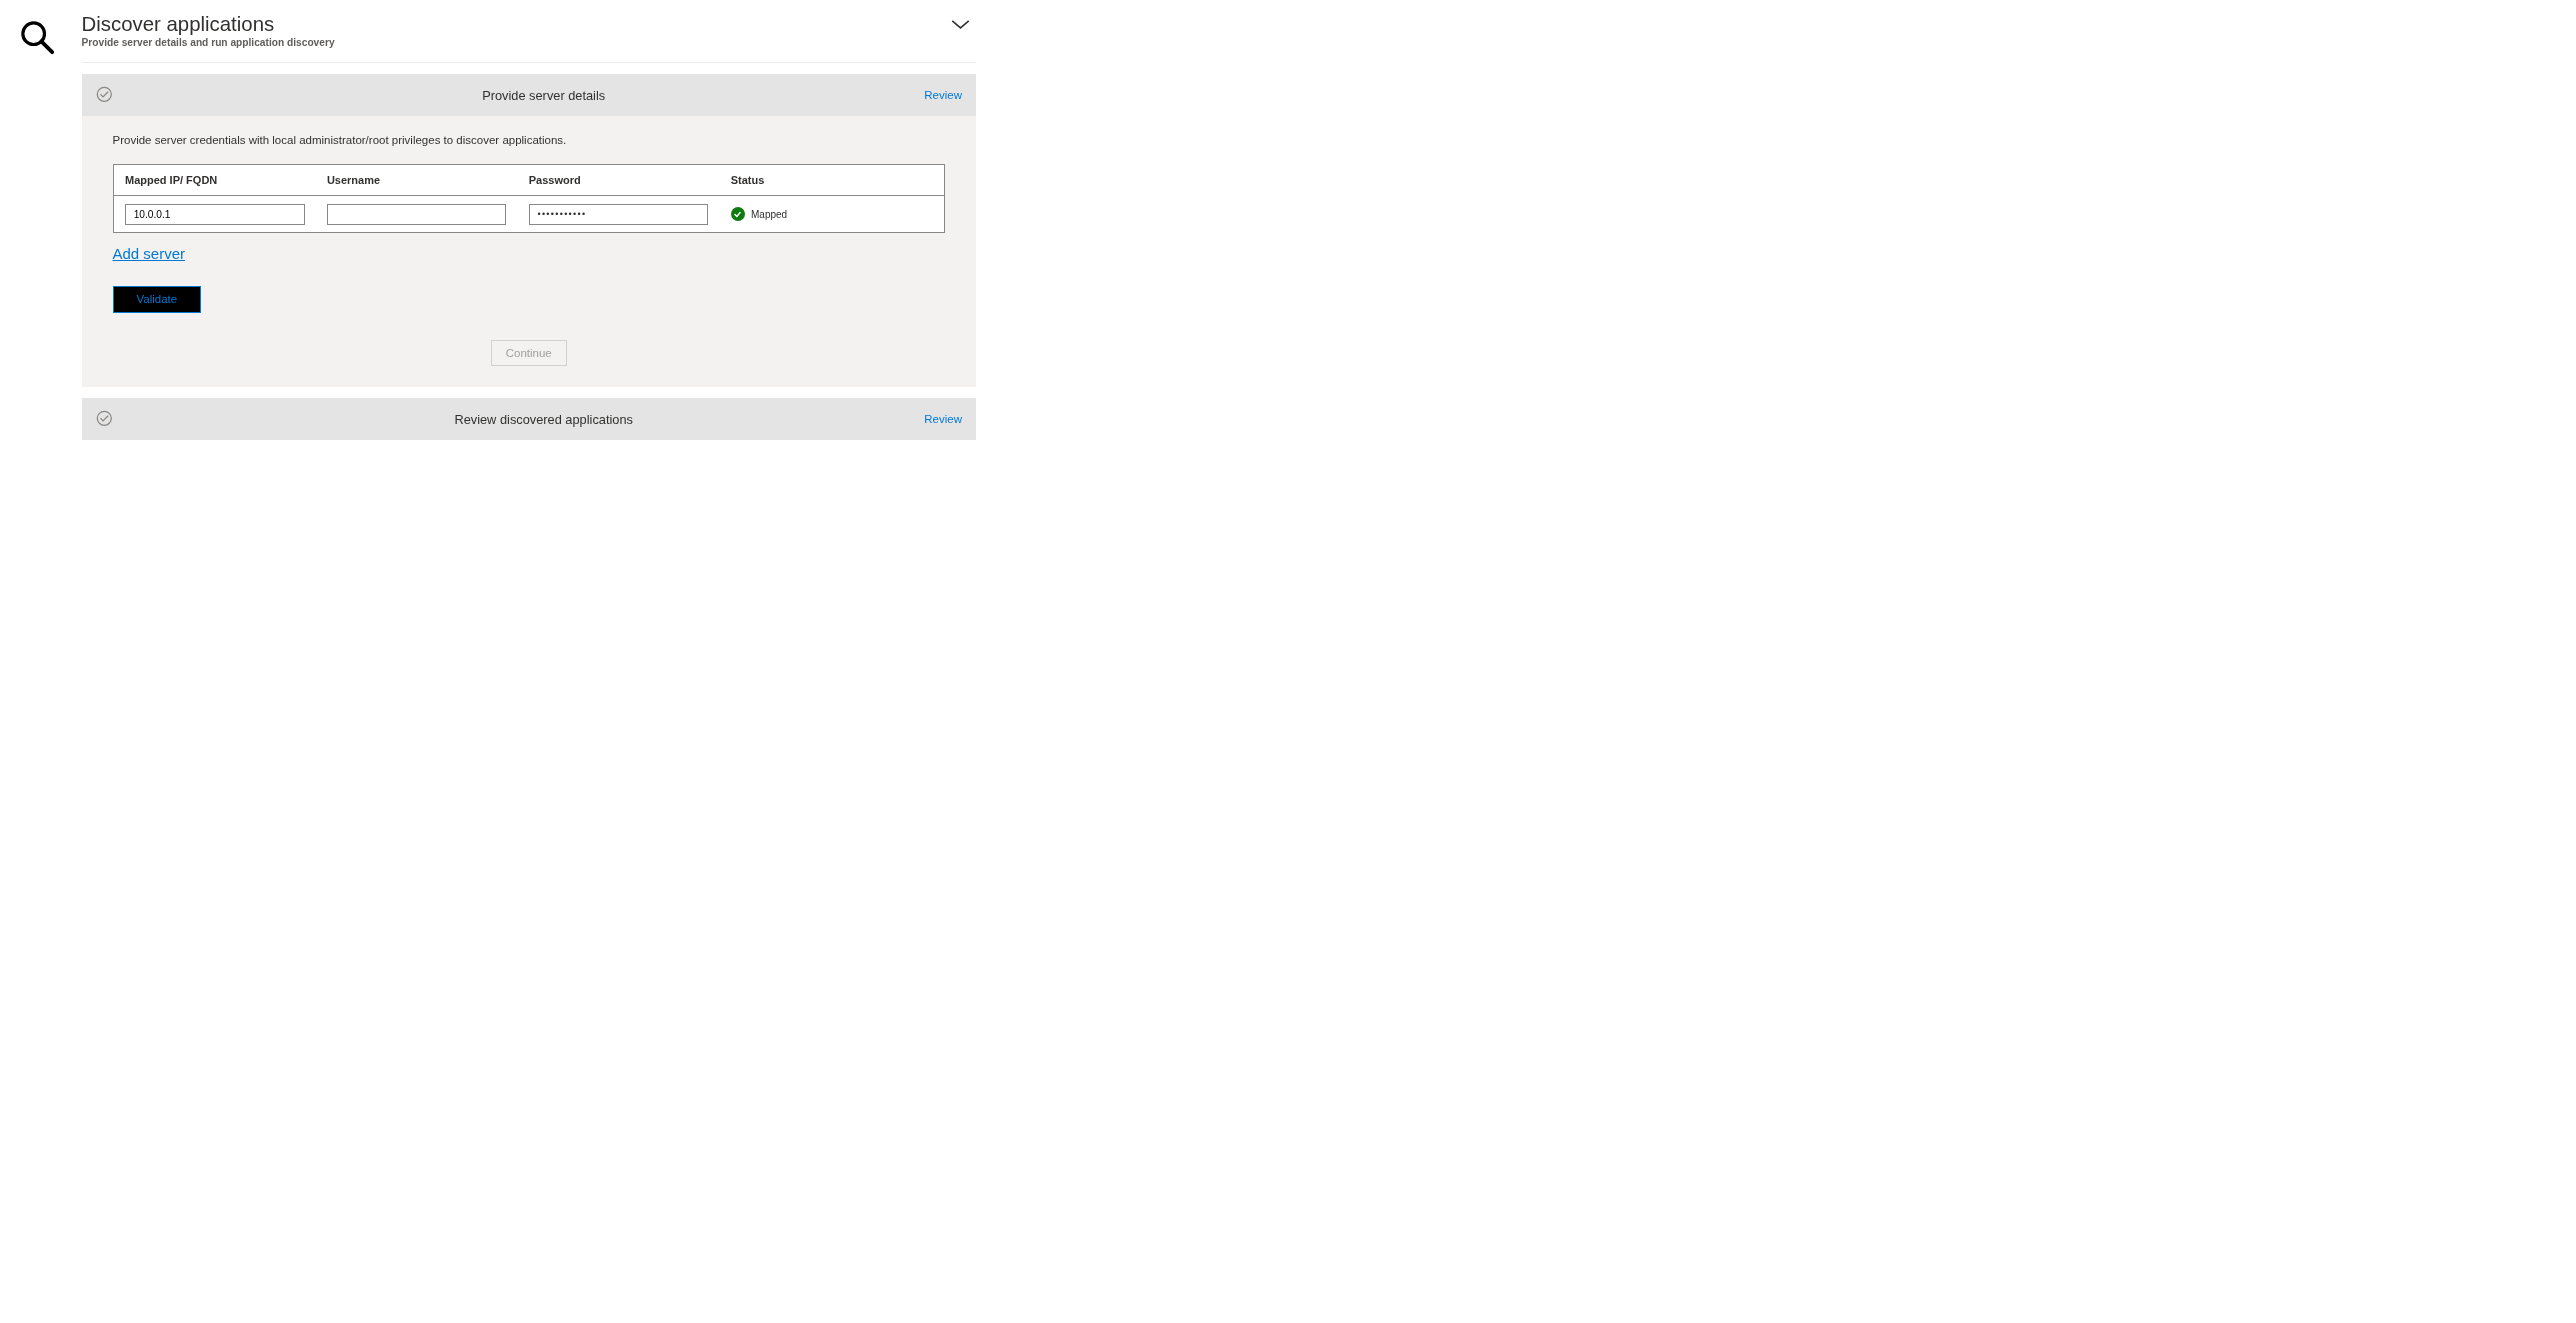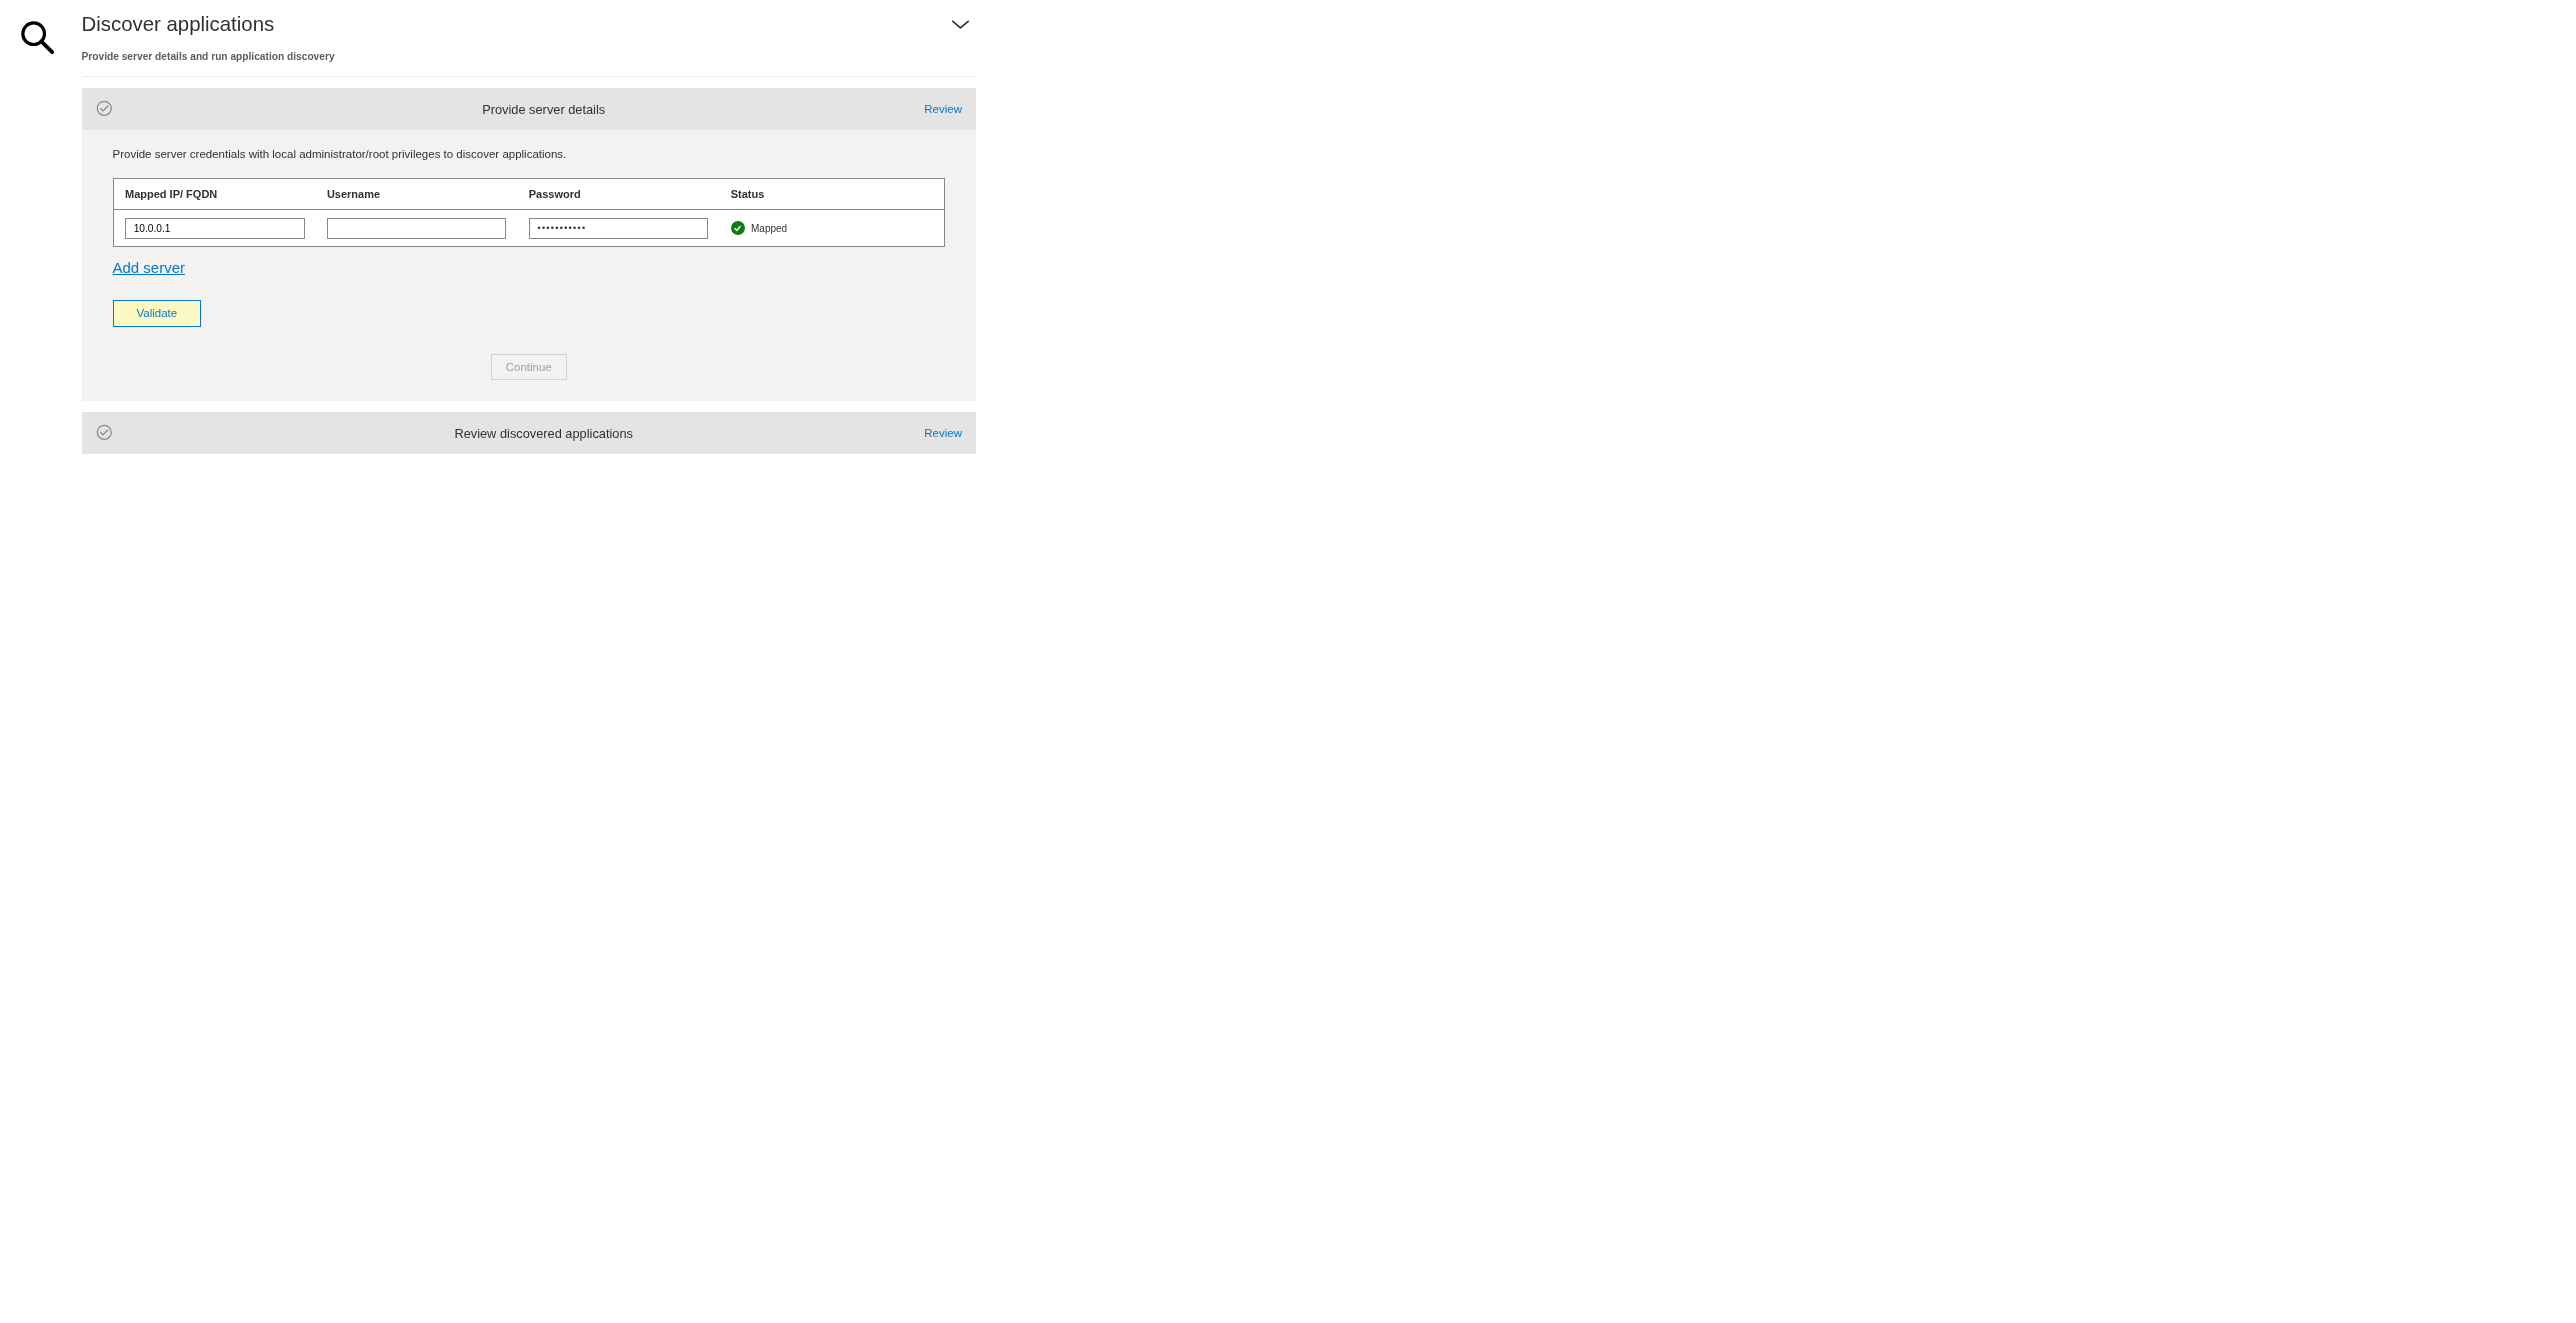--- a/index.html
+++ b/index.html
@@ -30,21 +30,21 @@
       justify-content: space-between;
       align-items: flex-start;
       padding-bottom: 14px;
       border-bottom: 0.6px solid #edebe9;
       margin-bottom: 11.5px;
     }
     .page-title {
       font-size: 20.4px;
       font-weight: 400;
       color: #323130;
-      margin-bottom: 15px;
+      margin-bottom: 1px;
     }
     .page-subtitle {
       font-size: 10.2px;
       font-weight: 700;
       color: #605e5c;
     }
     .chevron {
       margin-top: 6.4px;
       margin-right: 6.4px;
     }
@@ -138,21 +138,21 @@
       display: inline-block;
       margin-top: 11.5px;
       color: #0078d4;
       font-size: 15px;
       text-decoration: underline;
       cursor: pointer;
     }
     .validate-button {
       margin-top: 24px;
       border: 1.3px solid #0078d4;
-      background: #fef9c3;
+      background: #000000;
       color: #0078d4;
       font-size: 11.5px;
       padding: 6.4px 23px;
       cursor: pointer;
       font-family: inherit;
     }
     .continue-row {
       display: flex;
       justify-content: center;
       margin-top: 27px;

